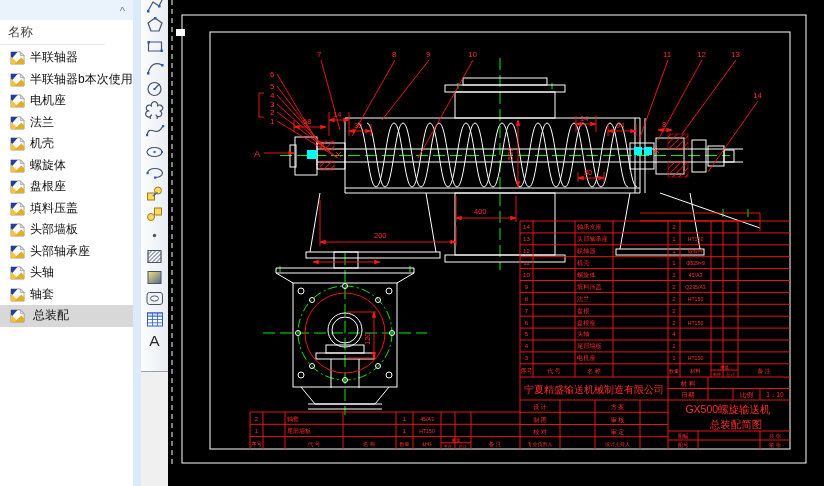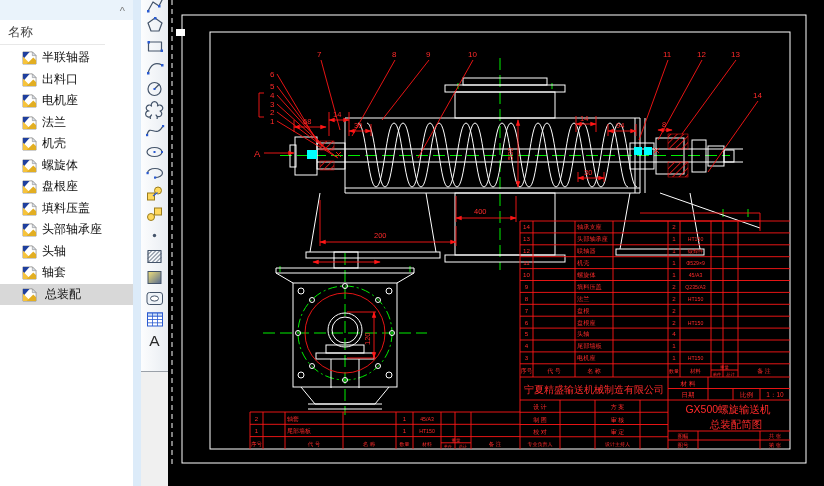--- a/index.html
+++ b/index.html
@@ -7,21 +7,21 @@
        font-family:"Liberation Sans",sans-serif;background:#fff;}
 
   
   .file-panel{position:absolute;left:0;top:0;width:133px;height:486px;background:#fff;}
   .panel-top{position:absolute;left:0;top:0;width:133px;height:20px;background:#eaf3fb;}
   .collapse{position:absolute;top:6px;right:8px;color:#7a7a7a;font-size:11px;line-height:11px;}
   .col-header{position:absolute;left:0;top:20px;width:105px;height:24px;background:#fff;
               border-bottom:1px solid #e8e8e8;}
   .col-header span{position:absolute;left:8px;top:4px;font-size:12.5px;color:#444;}
   .file-list{position:absolute;left:0;top:47px;width:133px;}
-  .file-item{display:flex;align-items:center;height:21.5px;padding-left:22px;gap:5px;cursor:default;}
+  .file-item{display:flex;align-items:center;height:21.5px;padding-left:10px;gap:5px;cursor:default;}
   .file-item.selected{background:#d8d8d8;gap:8px;}
   .file-item .label{font-size:12px;color:#111;white-space:nowrap;}
   .file-item svg{flex:0 0 auto;}
 
   
   .splitter{position:absolute;left:133px;top:0;width:8px;height:486px;background:#dcebf9;}
 
   
   .toolbar{position:absolute;left:141px;top:0;width:27px;height:371px;overflow:hidden;
            background:linear-gradient(to right,#fcfdfe,#e9edf2);
@@ -68,21 +68,21 @@
         <span class="label">半联轴器</span>
       </div>
       <div class="file-item">
         <svg width="15" height="15" viewBox="0 0 16 16">
             <path d="M1,2 h10 l4,4 v9 H1 z" fill="#fff" stroke="#8a8a8a" stroke-width="0.8"></path>
             <path d="M11,2 l4,4 h-4 z" fill="#d9e0ea" stroke="#8a8a8a" stroke-width="0.6"></path>
             <path d="M1,2 h7 L1,10 z" fill="#1f3f9e"></path>
             <path d="M1,15 V7 l8,8 z" fill="#f6c33c"></path>
             <path d="M5,15 L12,8 l3,3 v4 z" fill="#e2ae22"></path>
           </svg>
-        <span class="label">出料口</span>
+        <span class="label">半联轴器b本次使用</span>
       </div>
       <div class="file-item">
         <svg width="15" height="15" viewBox="0 0 16 16">
             <path d="M1,2 h10 l4,4 v9 H1 z" fill="#fff" stroke="#8a8a8a" stroke-width="0.8"></path>
             <path d="M11,2 l4,4 h-4 z" fill="#d9e0ea" stroke="#8a8a8a" stroke-width="0.6"></path>
             <path d="M1,2 h7 L1,10 z" fill="#1f3f9e"></path>
             <path d="M1,15 V7 l8,8 z" fill="#f6c33c"></path>
             <path d="M5,15 L12,8 l3,3 v4 z" fill="#e2ae22"></path>
           </svg>
         <span class="label">电机座</span>
@@ -129,20 +129,30 @@
       </div>
       <div class="file-item">
         <svg width="15" height="15" viewBox="0 0 16 16">
             <path d="M1,2 h10 l4,4 v9 H1 z" fill="#fff" stroke="#8a8a8a" stroke-width="0.8"></path>
             <path d="M11,2 l4,4 h-4 z" fill="#d9e0ea" stroke="#8a8a8a" stroke-width="0.6"></path>
             <path d="M1,2 h7 L1,10 z" fill="#1f3f9e"></path>
             <path d="M1,15 V7 l8,8 z" fill="#f6c33c"></path>
             <path d="M5,15 L12,8 l3,3 v4 z" fill="#e2ae22"></path>
           </svg>
         <span class="label">填料压盖</span>
+      </div>
+      <div class="file-item">
+        <svg width="15" height="15" viewBox="0 0 16 16">
+            <path d="M1,2 h10 l4,4 v9 H1 z" fill="#fff" stroke="#8a8a8a" stroke-width="0.8"></path>
+            <path d="M11,2 l4,4 h-4 z" fill="#d9e0ea" stroke="#8a8a8a" stroke-width="0.6"></path>
+            <path d="M1,2 h7 L1,10 z" fill="#1f3f9e"></path>
+            <path d="M1,15 V7 l8,8 z" fill="#f6c33c"></path>
+            <path d="M5,15 L12,8 l3,3 v4 z" fill="#e2ae22"></path>
+          </svg>
+        <span class="label">头部墙板</span>
       </div>
       <div class="file-item">
         <svg width="15" height="15" viewBox="0 0 16 16">
             <path d="M1,2 h10 l4,4 v9 H1 z" fill="#fff" stroke="#8a8a8a" stroke-width="0.8"></path>
             <path d="M11,2 l4,4 h-4 z" fill="#d9e0ea" stroke="#8a8a8a" stroke-width="0.6"></path>
             <path d="M1,2 h7 L1,10 z" fill="#1f3f9e"></path>
             <path d="M1,15 V7 l8,8 z" fill="#f6c33c"></path>
             <path d="M5,15 L12,8 l3,3 v4 z" fill="#e2ae22"></path>
           </svg>
         <span class="label">头部轴承座</span>

